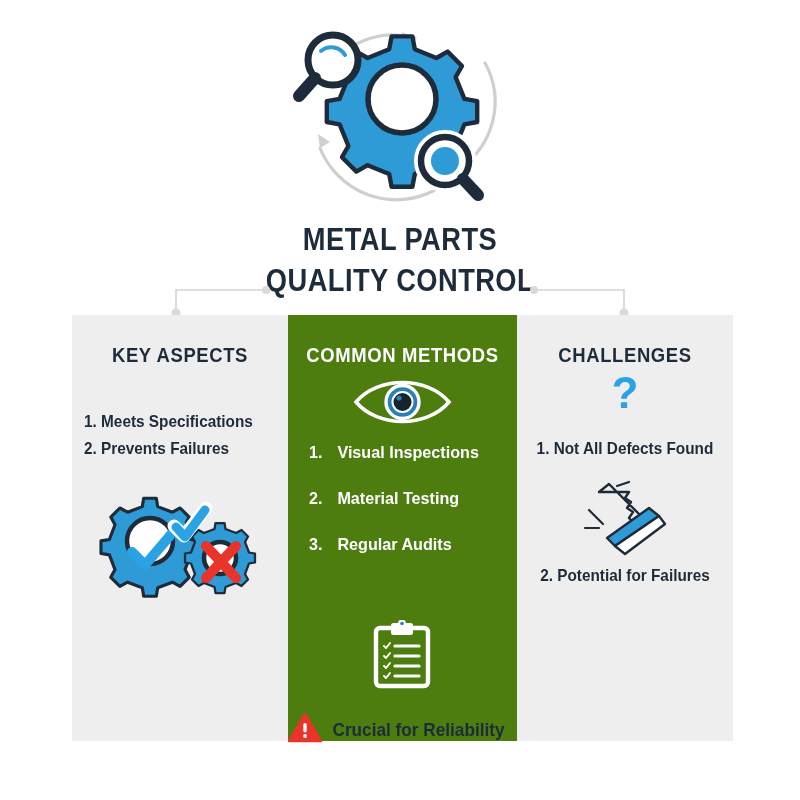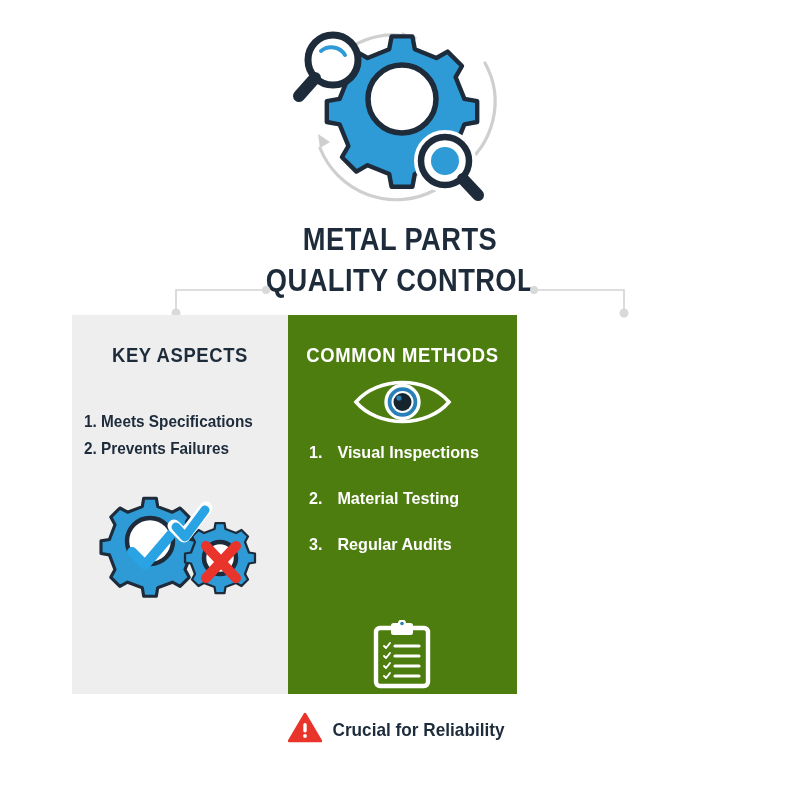--- a/index.html
+++ b/index.html
@@ -49,21 +49,21 @@
     width: 800px;
     height: 42px;
   }
 
   
   #panels {
     position: absolute;
     left: 72px;
     top: 315px;
     width: 661px;
-    height: 379px;
+    height: 426px;
     display: flex;
   }
   .panel {
     position: relative;
     box-sizing: border-box;
   }
   .panel.side {
     width: 216px;
     background: #eeeeee;
   }
@@ -345,20 +345,49 @@
         <g stroke="#ffffff" stroke-width="1.9" fill="none" stroke-linecap="round" stroke-linejoin="round">
           <polyline points="13,26 15,28 19,23"></polyline>
           <polyline points="13,36 15,38 19,33"></polyline>
           <polyline points="13,46 15,48 19,43"></polyline>
           <polyline points="13,56 15,58 19,53"></polyline>
         </g>
       </svg>
     </div>
   </div>
 
+  <div class="panel side">
+    <div class="panel-title">CHALLENGES</div>
+
+    <div class="qmark">?</div>
+
+    <div class="right-item-1">1. Not All Defects Found</div>
+
+    <div class="icon-holder" id="broken-wrap">
+      <svg viewBox="0 0 96 82" width="96" height="82">
+
+        <g stroke="#1d2b3a" stroke-width="2.4" fill="none" stroke-linejoin="round">
+          <path d="M22 12 L32 4 L64 36 L58 44 L52 38 L56 32 L50 28 L54 22 L48 18 L52 12 L44 12 Z"></path>
+        </g>
+
+        <g stroke="#1d2b3a" stroke-width="2.4" stroke-linejoin="round">
+          <path d="M38 66 L30 58 L72 28 L82 36 Z" fill="#2e9bd6"></path>
+          <path d="M38 66 L48 74 L88 44 L82 36 Z" fill="#ffffff"></path>
+        </g>
+
+        <g stroke="#1d2b3a" stroke-width="2.2" stroke-linecap="round">
+          <line x1="12" y1="30" x2="26" y2="44"></line>
+          <line x1="8" y1="48" x2="22" y2="48"></line>
+          <line x1="40" y1="6" x2="52" y2="2"></line>
+        </g>
+      </svg>
+    </div>
+
+    <div class="right-item-2">2. Potential for Failures</div>
+  </div>
 </div>
 
 <div id="footer">
   <span>
     <svg viewBox="0 0 34 31" width="34" height="31">
       <path d="M17 2 L33 29 L1 29 Z" fill="#e8342a" stroke="#e8342a" stroke-width="2.5" stroke-linejoin="round"></path>
       <rect x="15.3" y="11" width="3.4" height="9.5" rx="1.7" fill="#ffffff"></rect>
       <circle cx="17" cy="24" r="1.9" fill="#ffffff"></circle>
     </svg>
   </span>

